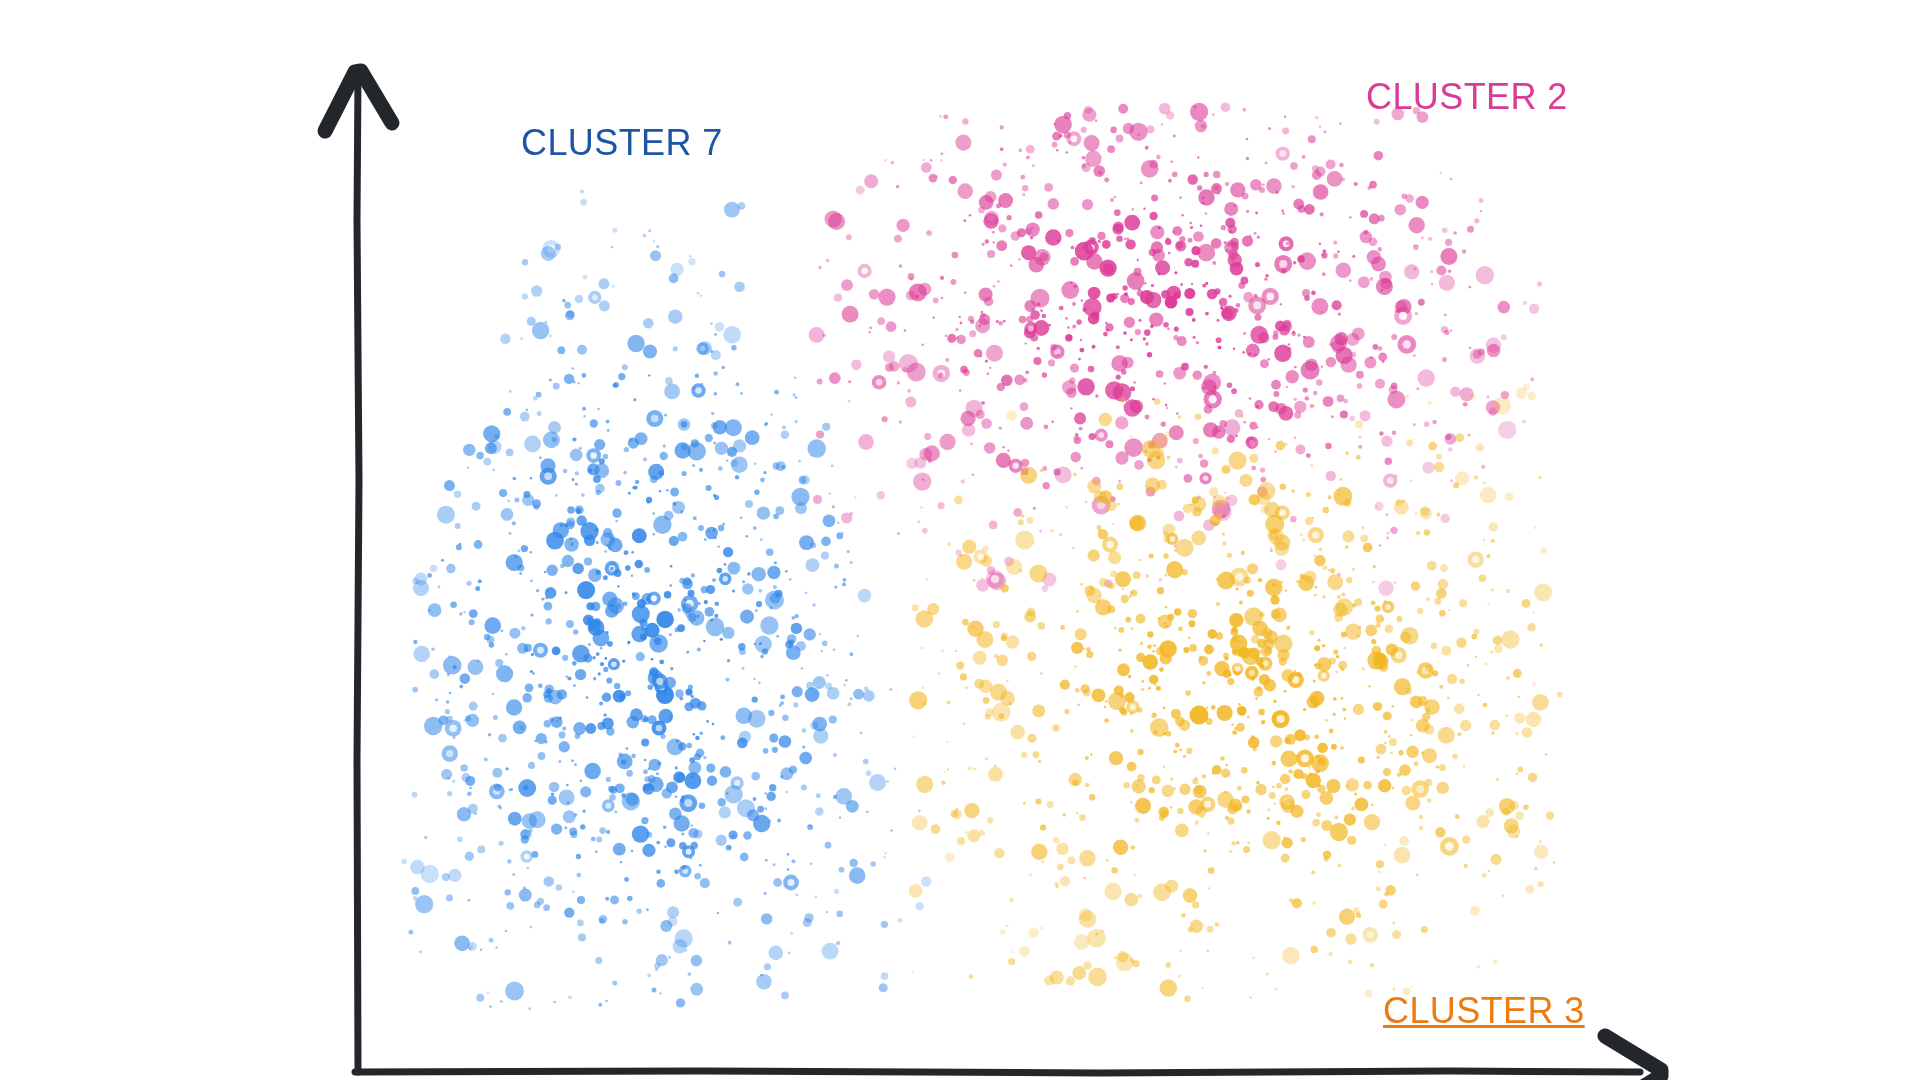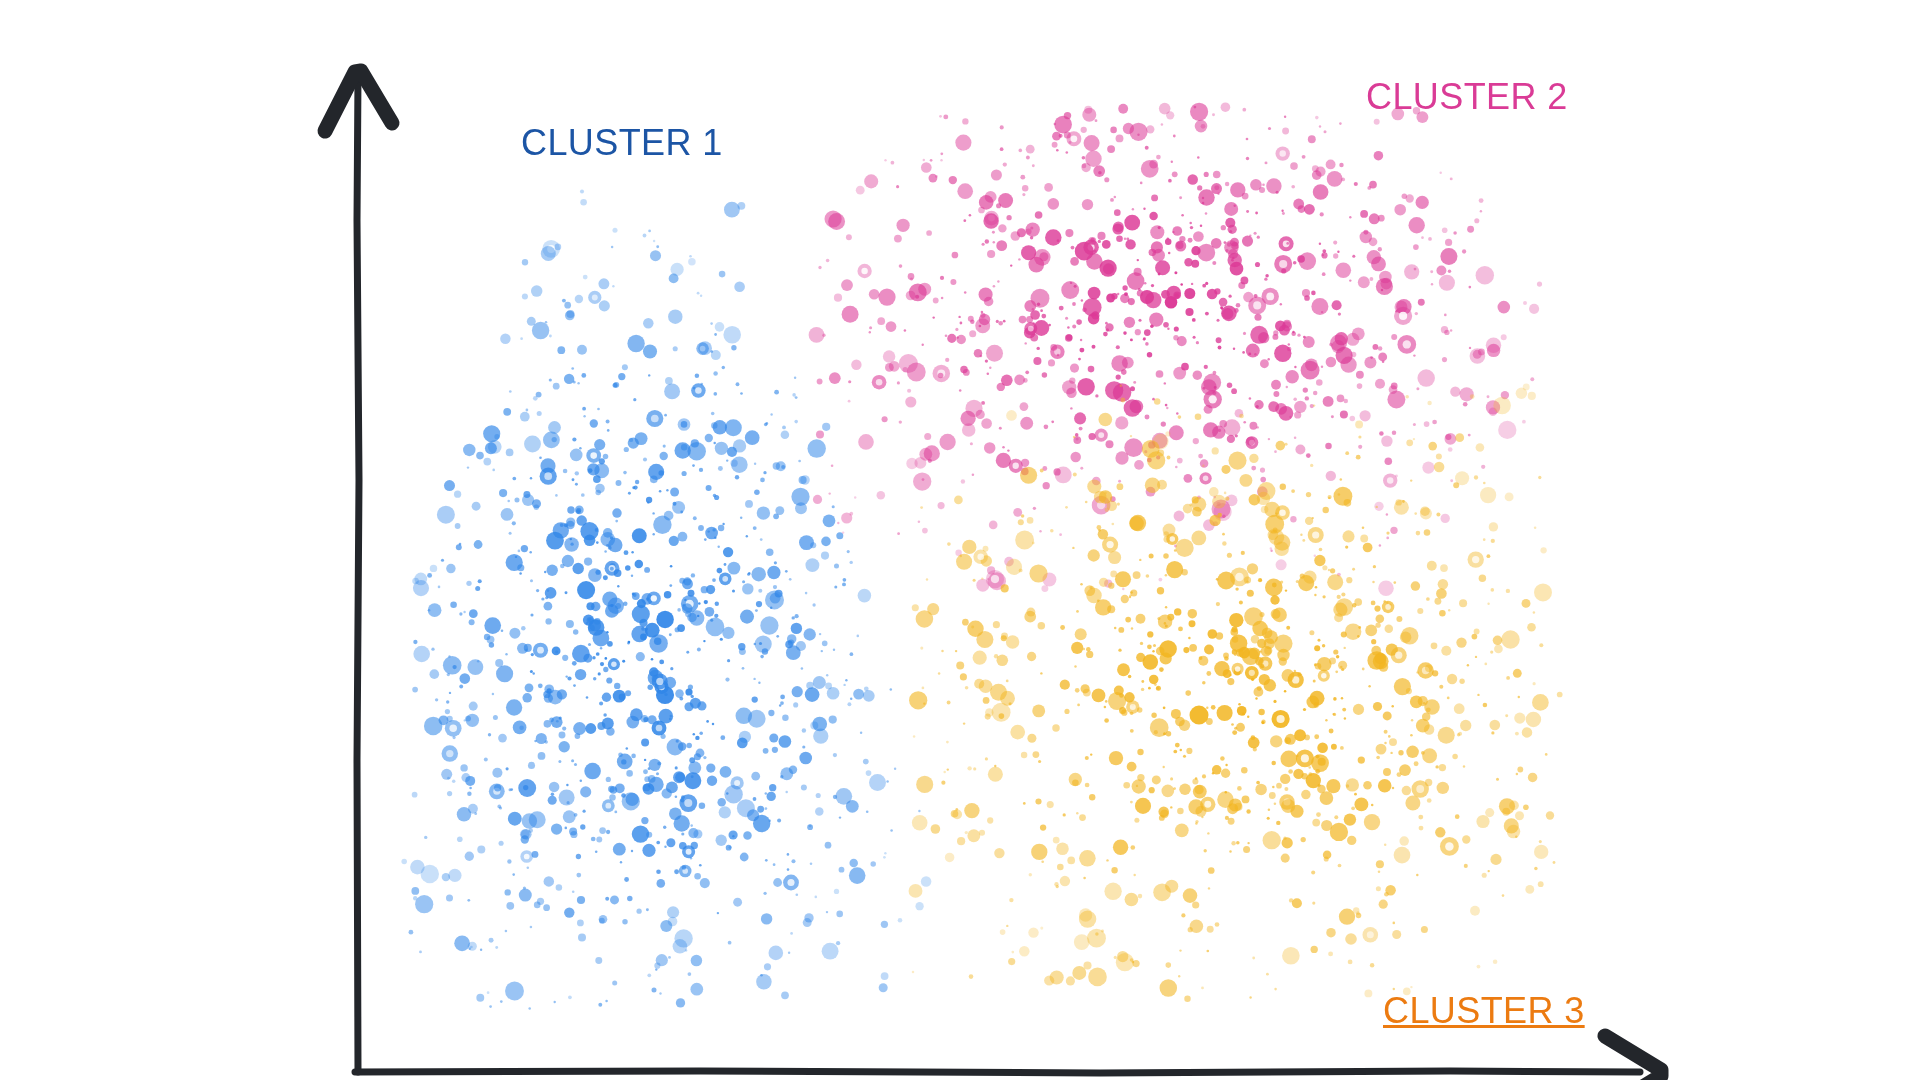--- a/index.html
+++ b/index.html
@@ -2870,17 +2870,17 @@
         </g>
       </g>
     <g id="axes-layer">
       <path id="y-axis-line" d="M 358 1072 L 357 760 L 359 480 L 357 220 L 358 76" fill="none" stroke="#23262b" stroke-width="7" stroke-linecap="round"></path>
       <path id="x-axis-line" d="M 355 1072 L 700 1071 L 1100 1073 L 1450 1071 L 1640 1072" fill="none" stroke="#23262b" stroke-width="7" stroke-linecap="round"></path>
       <path id="y-axis-arrow" d="M 325 131 L 355 72 L 361 71 L 392 123" fill="none" stroke="#23262b" stroke-width="15" stroke-linecap="round" stroke-linejoin="round"></path>
       <path id="x-axis-arrow" d="M 1605 1036 L 1661 1070 L 1661 1076 L 1608 1108" fill="none" stroke="#23262b" stroke-width="15" stroke-linecap="round" stroke-linejoin="round"></path>
     </g>
   </svg>
 
-  <div class="cluster-label" id="label-cluster-1">CLUSTER 1</div>
+  <div class="cluster-label" id="label-cluster-1">CLUSTER 7</div>
   <div class="cluster-label" id="label-cluster-2">CLUSTER 2</div>
   <div class="cluster-label" id="label-cluster-3">CLUSTER 3</div>
 
 </div>
 
 </body></html>

